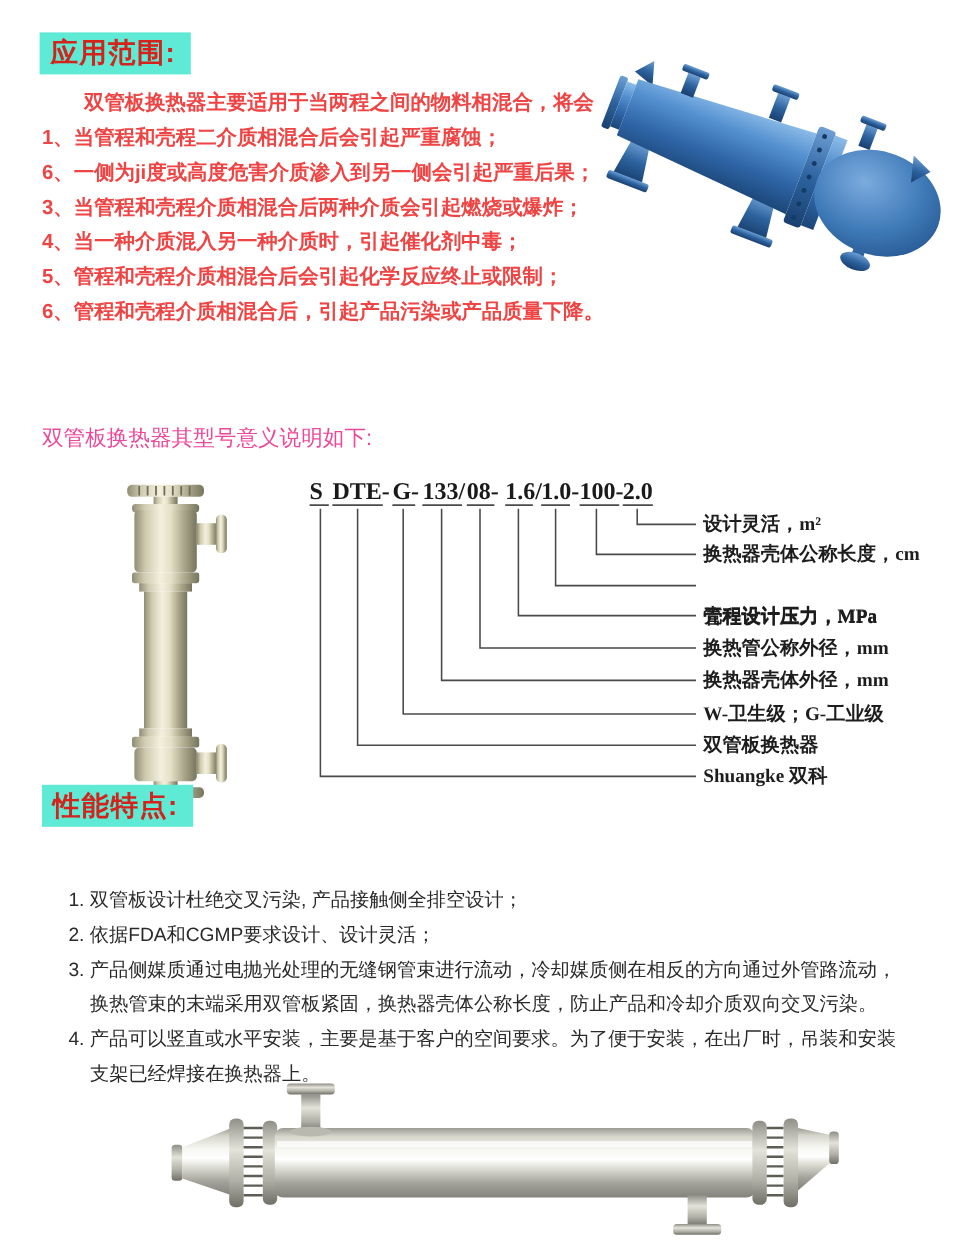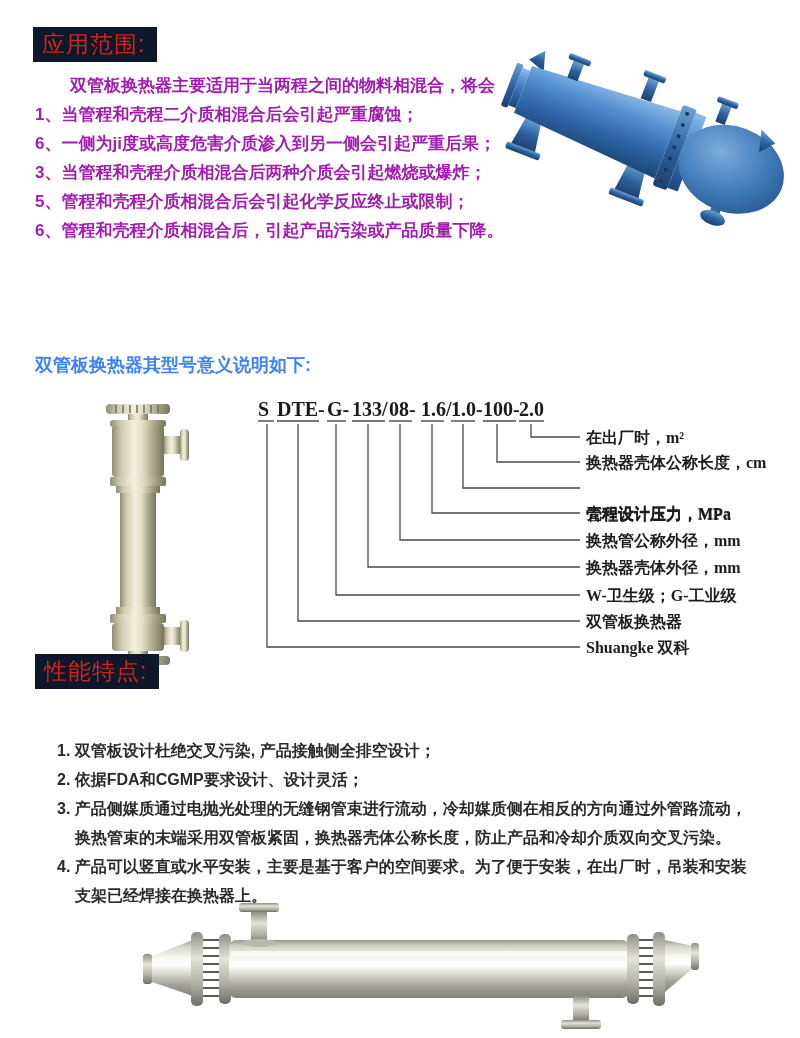--- a/index.html
+++ b/index.html
@@ -1,46 +1,47 @@
 <!DOCTYPE html>
 <html><head>
 <meta charset="utf-8">
 <style>
   html,body{margin:0;padding:0;background:#ffffff;}
   .page{position:relative;width:800px;height:1038px;background:#ffffff;overflow:hidden;
         font-family:"Liberation Sans","DejaVu Sans",sans-serif;color:#262626;}
   .abs{position:absolute;}
-  .sec-title{position:absolute;display:inline-block;background:#0f172a;color:#d2241c;
-             font-size:23px;font-weight:normal;line-height:27px;padding:4px 12px 4px 9px;
+  .sec-title{position:absolute;display:inline-block;background:#5eead4;color:#d2241c;
+             font-size:23px;font-weight:bold;line-height:27px;padding:4px 12px 4px 9px;
              letter-spacing:1px;}
   .text-block{position:absolute;font-size:17px;font-weight:600;line-height:29px;
-              white-space:nowrap;color:#a21caf;}
+              white-space:nowrap;color:#ef4444;}
   .text-block .indent{padding-left:35px;}
-  .model-intro{position:absolute;font-size:18px;font-weight:700;color:#3b82f6;white-space:nowrap;}
-  .feat-block{position:absolute;font-size:16px;font-weight:700;line-height:29px;
+  .model-intro{position:absolute;font-size:18px;font-weight:400;color:#ec4899;white-space:nowrap;}
+  .feat-block{position:absolute;font-size:16px;font-weight:400;line-height:29px;
               white-space:nowrap;color:#2a2a2a;}
   .feat-block .cont{padding-left:18px;}
   .model-label{position:absolute;left:586px;height:22px;line-height:22px;font-size:16px;
                font-weight:600;color:#1d1d1d;white-space:nowrap;
                font-family:"Liberation Serif","DejaVu Serif",serif;}
   svg{display:block;}
   .code-seg{font-family:"Liberation Serif","DejaVu Serif",serif;font-size:20px;font-weight:bold;fill:#1a1a1a;}
 </style>
 </head>
 <body>
 
 <div class="page">
 
   <div class="sec-title" style="top:27px;left:33px">应用范围:</div>
 
   <div class="text-block" style="top:71px;left:35px">
     <div class="indent">双管板换热器主要适用于当两程之间的物料相混合，将会</div>
     <div>1、当管程和壳程二介质相混合后会引起严重腐蚀；</div>
     <div>6、一侧为ji度或高度危害介质渗入到另一侧会引起严重后果；</div>
     <div>3、当管程和壳程介质相混合后两种介质会引起燃烧或爆炸；</div>
+    <div>4、当一种介质混入另一种介质时，引起催化剂中毒；</div>
     <div>5、管程和壳程介质相混合后会引起化学反应终止或限制；</div>
     <div>6、管程和壳程介质相混合后，引起产品污染或产品质量下降。</div>
   </div>
 
   <svg class="abs" style="top:20px;left:495px" width="300" height="242" viewBox="0 0 300 242" role="img">
     <defs>
       <linearGradient id="bg1" x1="0" y1="0" x2="0" y2="1">
         <stop offset="0" stop-color="#8cbce8"></stop>
           <stop offset="0.3" stop-color="#5490d0"></stop>
         <stop offset="0.65" stop-color="#2f66a8"></stop>
@@ -166,21 +167,21 @@
         <polyline points="86,34 86,205 330,205" fill="none" stroke="#4a4a4a" stroke-width="1.3"></polyline>
         <polyline points="118,34 118,177 330,177" fill="none" stroke="#4a4a4a" stroke-width="1.3"></polyline>
         <polyline points="150,34 150,150 330,150" fill="none" stroke="#4a4a4a" stroke-width="1.3"></polyline>
         <polyline points="182,34 182,123 330,123" fill="none" stroke="#4a4a4a" stroke-width="1.3"></polyline>
         <polyline points="213,34 213,98 330,98" fill="none" stroke="#4a4a4a" stroke-width="1.3"></polyline>
         <polyline points="247,34 247,72 330,72" fill="none" stroke="#4a4a4a" stroke-width="1.3"></polyline>
         <polyline points="281,34 281,47 330,47" fill="none" stroke="#4a4a4a" stroke-width="1.3"></polyline>
       </g>
   </svg>
 
-  <div class="model-label" style="top:427px">在出厂时，m²</div>
+  <div class="model-label" style="top:427px">设计灵活，m²</div>
   <div class="model-label" style="top:452px">换热器壳体公称长度，cm</div>
   <div class="model-label" style="top:504px">管程设计压力，MPa</div>
   <div class="model-label" style="top:503px">壳程设计压力，MPa</div>
   <div class="model-label" style="top:557px">换热器壳体外径，mm</div>
   <div class="model-label" style="top:530px">换热管公称外径，mm</div>
   <div class="model-label" style="top:585px">W-卫生级；G-工业级</div>
   <div class="model-label" style="top:611px">双管板换热器</div>
   <div class="model-label" style="top:637px">Shuangke 双科</div>
 
   <div class="sec-title" style="top:654px;left:35px">性能特点:</div>

